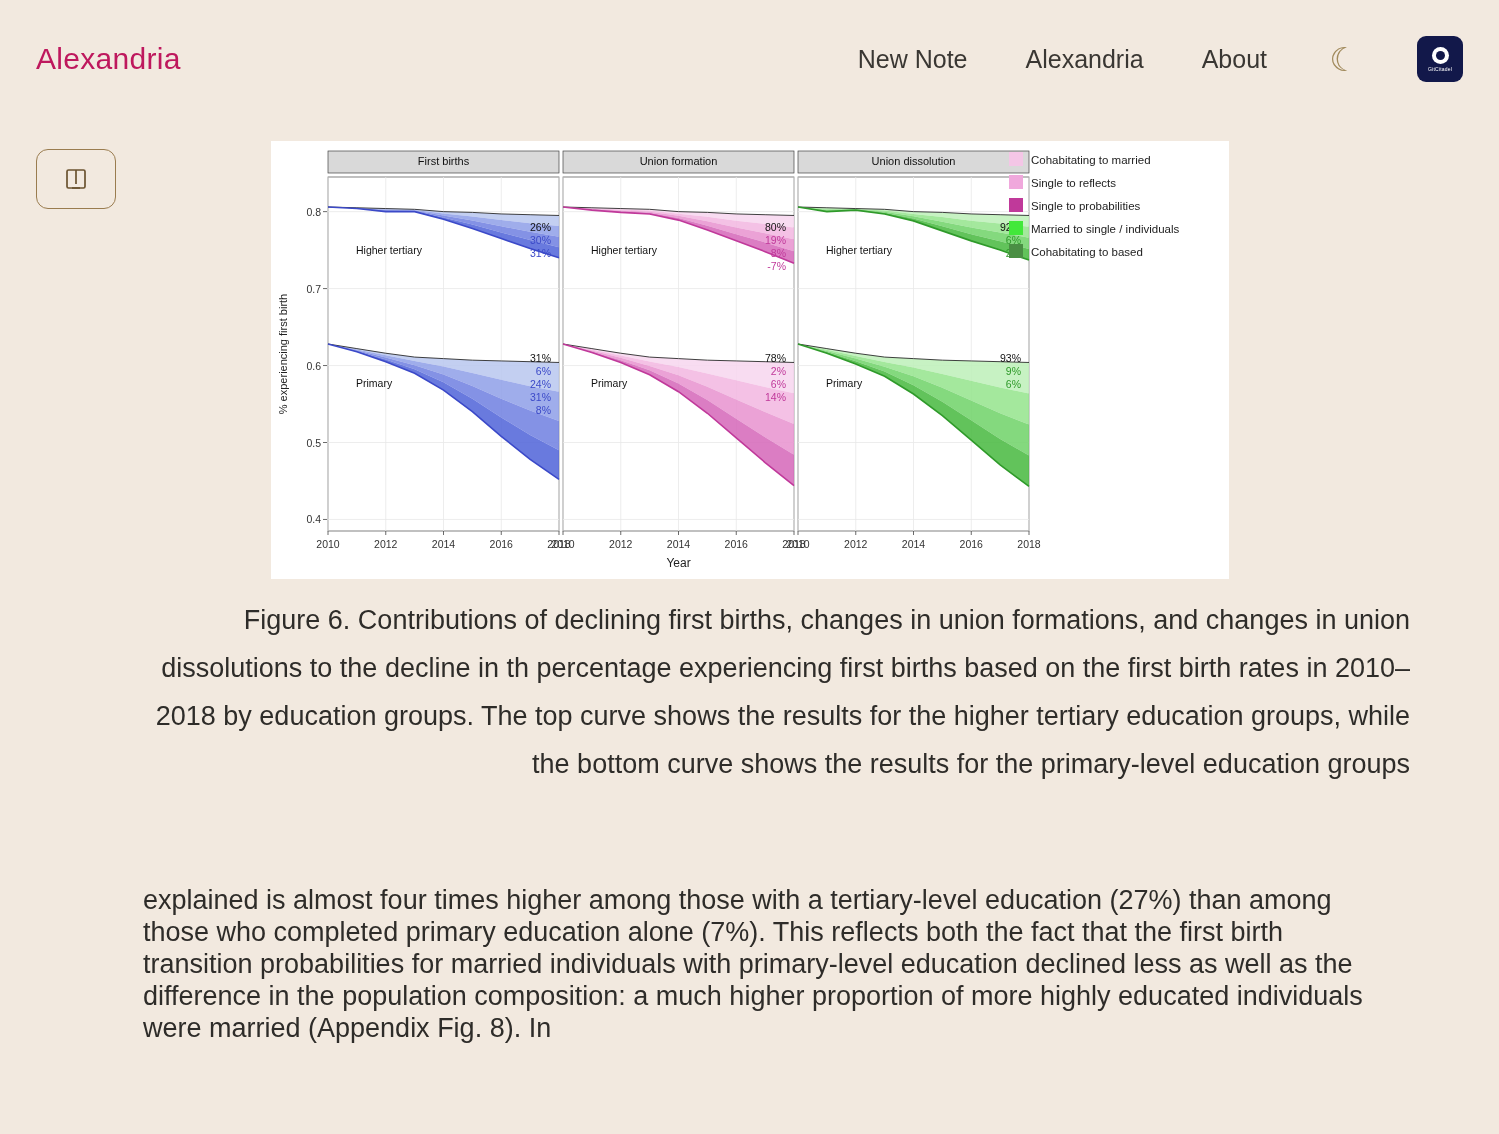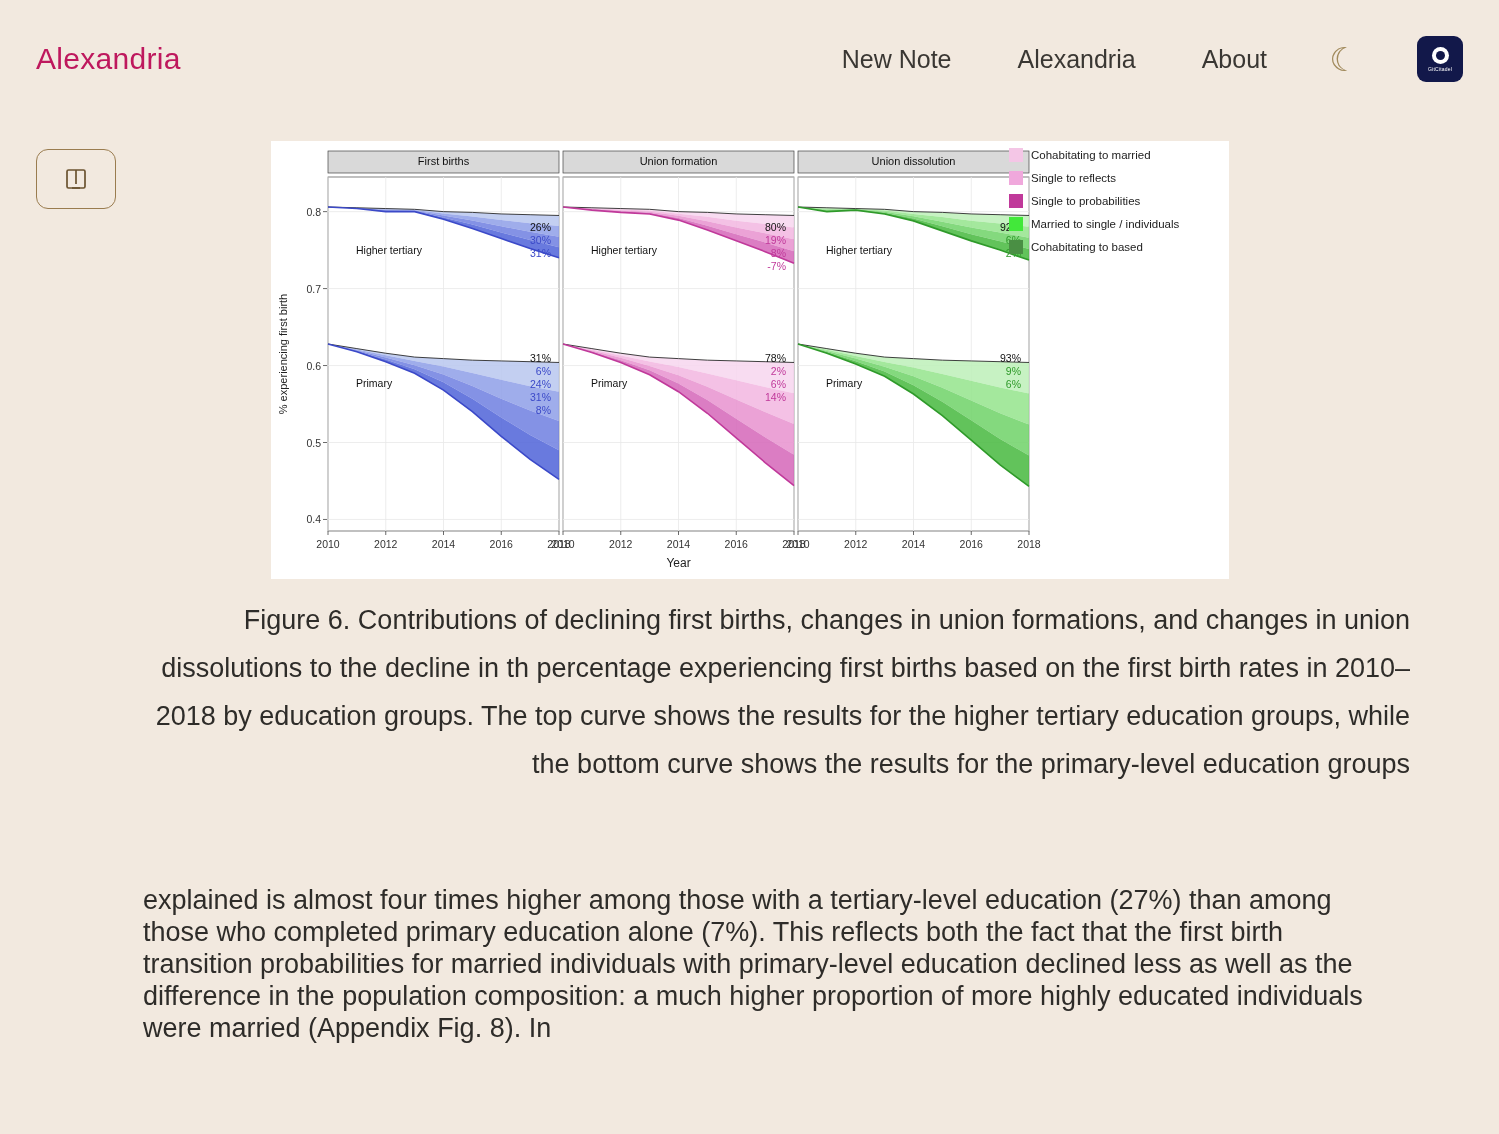--- a/index.html
+++ b/index.html
@@ -39,21 +39,20 @@
     align-items: center;
     gap: 58px;
     margin-right: 56px;
   }
   .nav-link {
     font-size: 25px;
     color: #3a3733;
     text-decoration: none;
     cursor: pointer;
     white-space: nowrap;
-    margin-left: 8px;
   }
   .moon-btn {
     width: 42px; height: 42px;
     display: flex; align-items: center; justify-content: center;
     cursor: pointer;
     margin-right: 52px;
   }
   .moon-glyph {
     font-size: 33px;
     color: #a18a5c;
@@ -152,21 +151,21 @@
   .legend-box {
     position: absolute;
     right: 10px;
     top: 2px;
     width: 210px;
     font-size: 11px;
     color: #222;
   }
   .legend-row {
     display: flex;
-    align-items: center;
+    align-items: flex-end;
     height: 23px;
   }
   .legend-swatch {
     width: 14px; height: 14px;
     margin-right: 8px;
     flex: 0 0 auto;
   }
   .legend-label { white-space: nowrap; font-size: 11.5px; }
 </style>
 </head>

